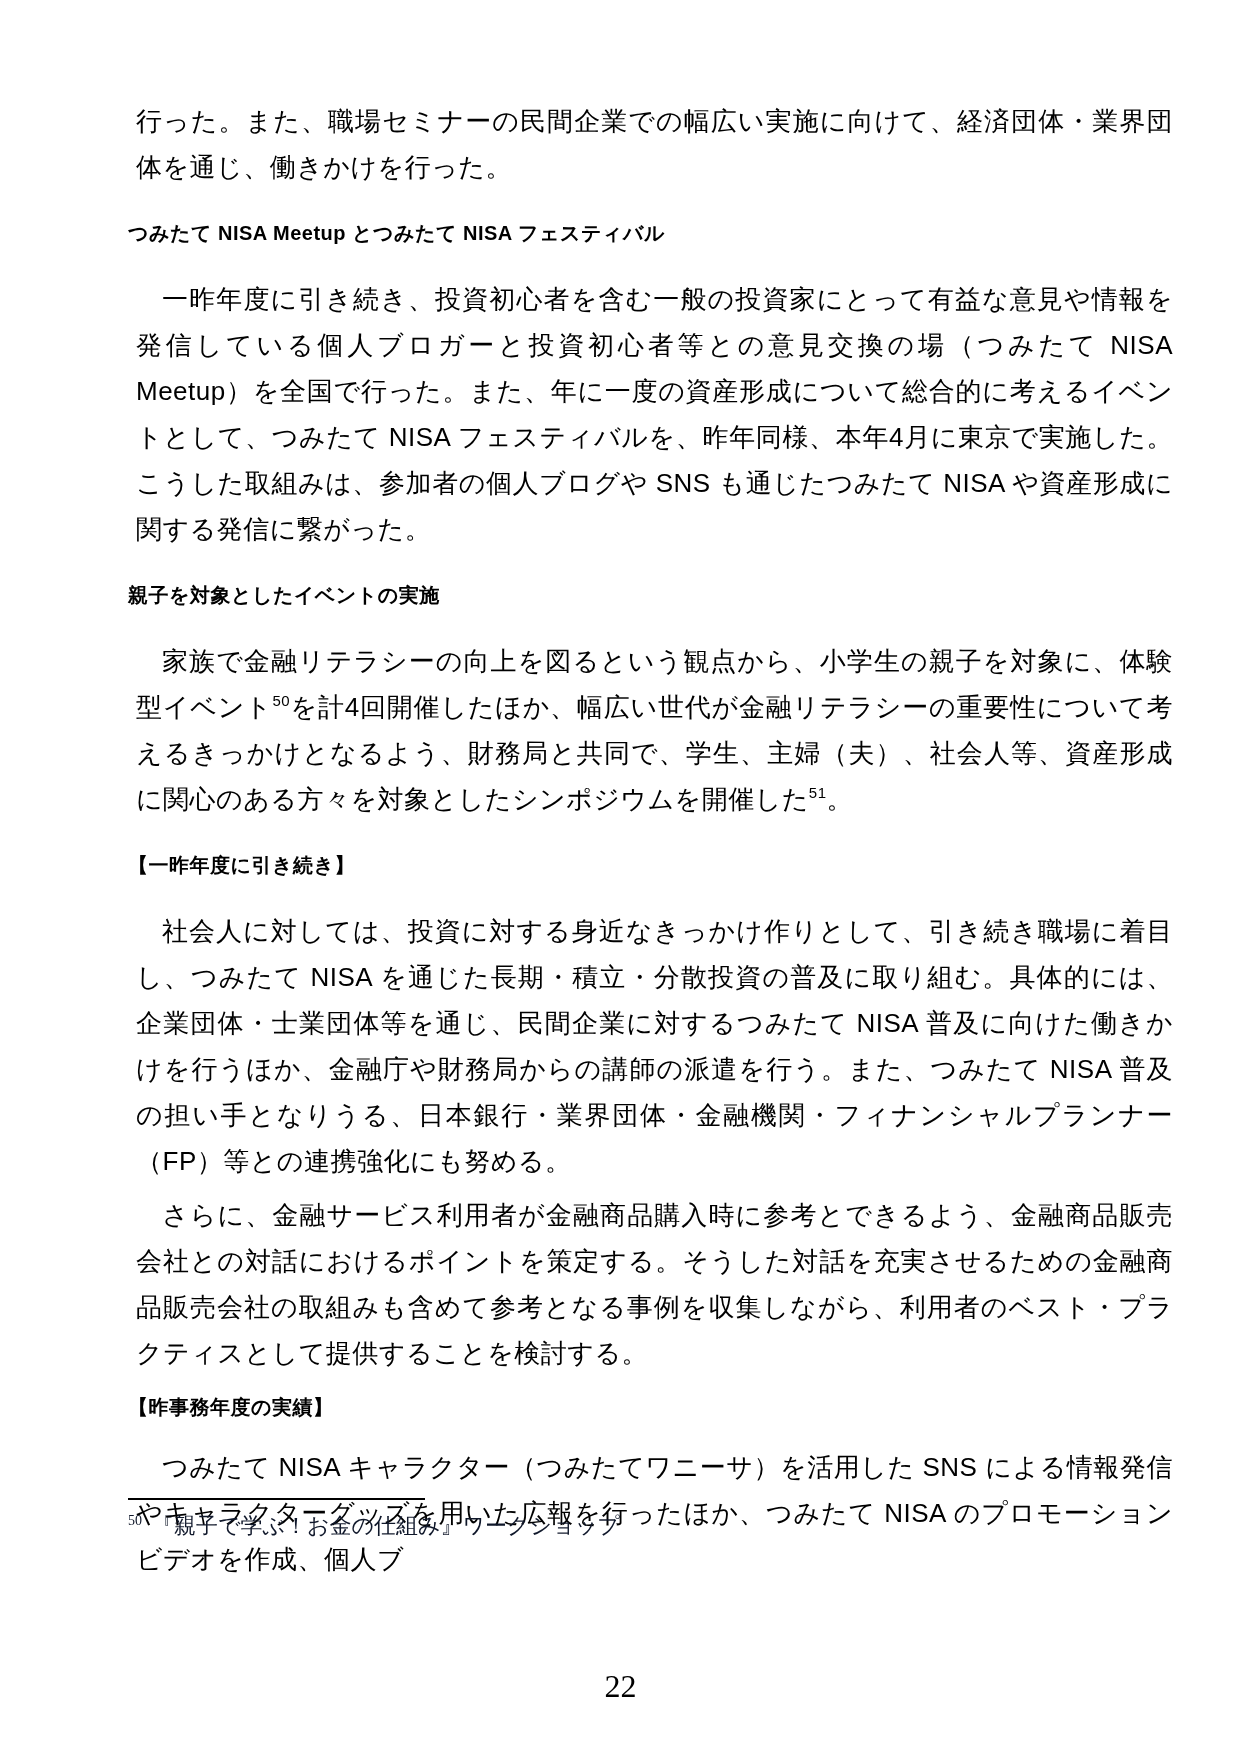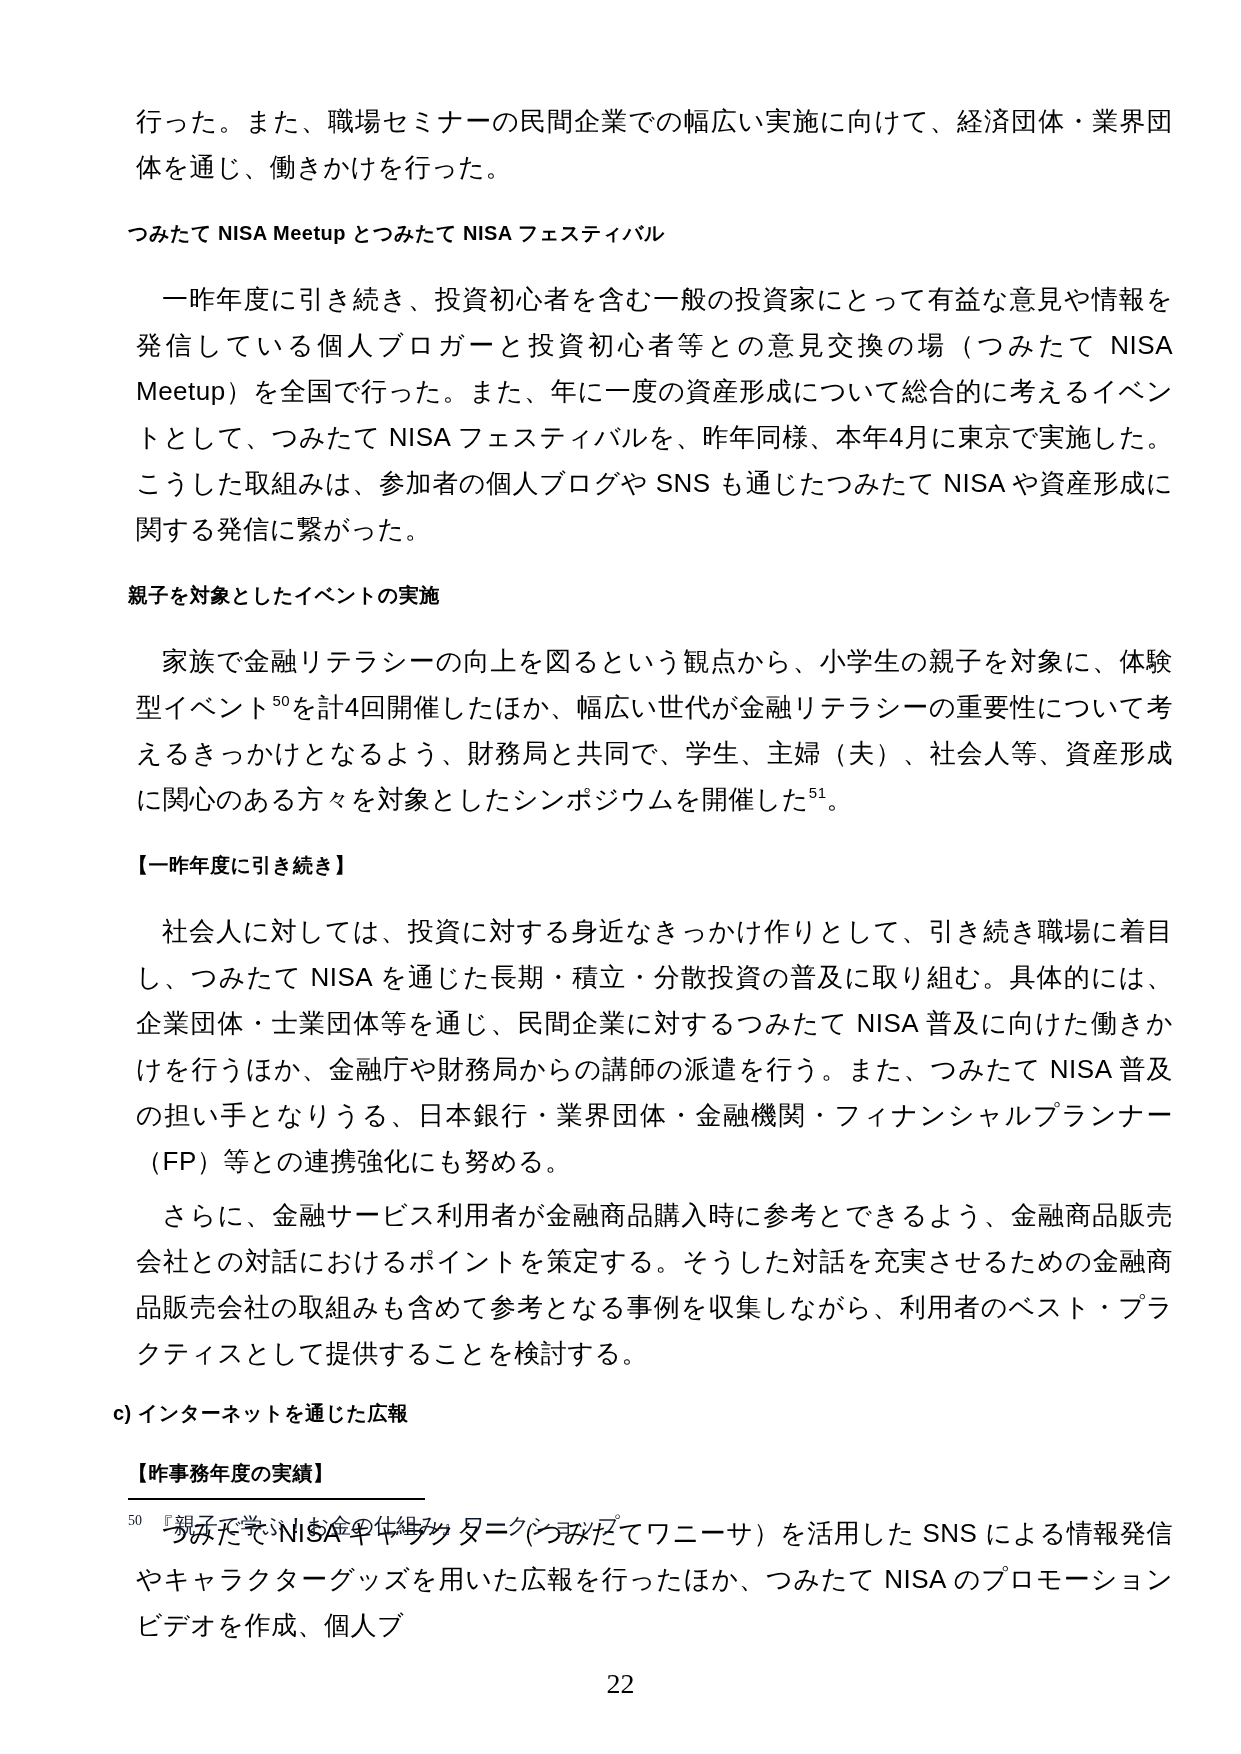--- a/index.html
+++ b/index.html
@@ -64,21 +64,21 @@
     vertical-align: super;
     margin-right: 10px;
   }
   .page-number {
     position: absolute;
     left: 0;
     right: 0;
     top: 1668px;
     text-align: center;
     font-family: "Liberation Serif", "DejaVu Serif", serif;
-    font-size: 28px;
+    font-size: 32px;
     color: #000000;
   }
 </style>
 </head>
 <body>
 
 <div class="page">
 
   <div class="content">
 
@@ -91,21 +91,20 @@
     <h3 class="heading">親子を対象としたイベントの実施</h3>
 
     <p class="para indent"><span>家族で金融リテラシーの向上を図るという観点から、小学生の親子を対象に、体験型イベント</span><sup class="fn-ref">50</sup><span>を計4回開催したほか、幅広い世代が金融リテラシーの重要性について考えるきっかけとなるよう、財務局と共同で、学生、主婦（夫）、社会人等、資産形成に関心のある方々を対象としたシンポジウムを開催した</span><sup class="fn-ref">51</sup><span>。</span></p>
 
     <h3 class="heading">【一昨年度に引き続き】</h3>
 
     <p class="para indent">社会人に対しては、投資に対する身近なきっかけ作りとして、引き続き職場に着目し、つみたて NISA を通じた長期・積立・分散投資の普及に取り組む。具体的には、企業団体・士業団体等を通じ、民間企業に対するつみたて NISA 普及に向けた働きかけを行うほか、金融庁や財務局からの講師の派遣を行う。また、つみたて NISA 普及の担い手となりうる、日本銀行・業界団体・金融機関・フィナンシャルプランナー（FP）等との連携強化にも努める。</p>
 
     <p class="para indent">さらに、金融サービス利用者が金融商品購入時に参考とできるよう、金融商品販売会社との対話におけるポイントを策定する。そうした対話を充実させるための金融商品販売会社の取組みも含めて参考となる事例を収集しながら、利用者のベスト・プラクティスとして提供することを検討する。</p>
 
-    <h3 class="heading c-level">c) インターネットを通じた広報</h3>
 
     <h3 class="heading tight">【昨事務年度の実績】</h3>
 
     <p class="para indent">つみたて NISA キャラクター（つみたてワニーサ）を活用した SNS による情報発信やキャラクターグッズを用いた広報を行ったほか、つみたて NISA のプロモーションビデオを作成、個人ブ</p>
 
   </div>
 
   <div class="footnotes">
     <div class="fn-rule"></div>
 

